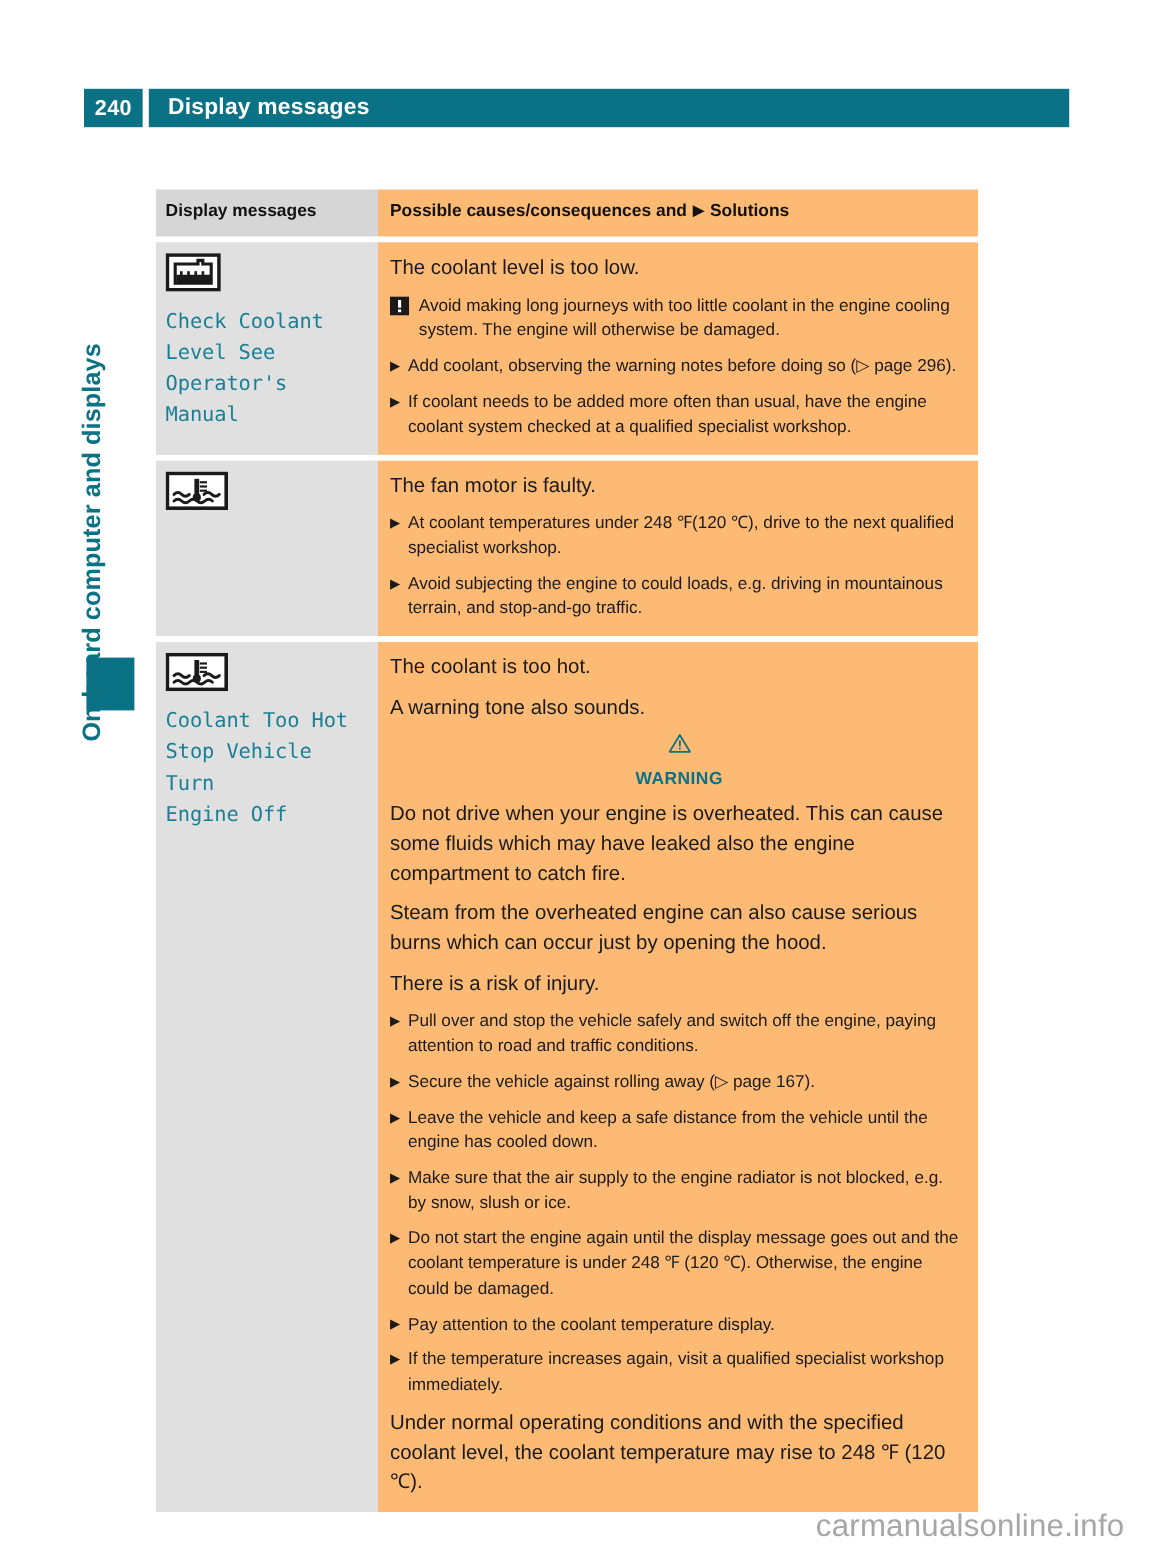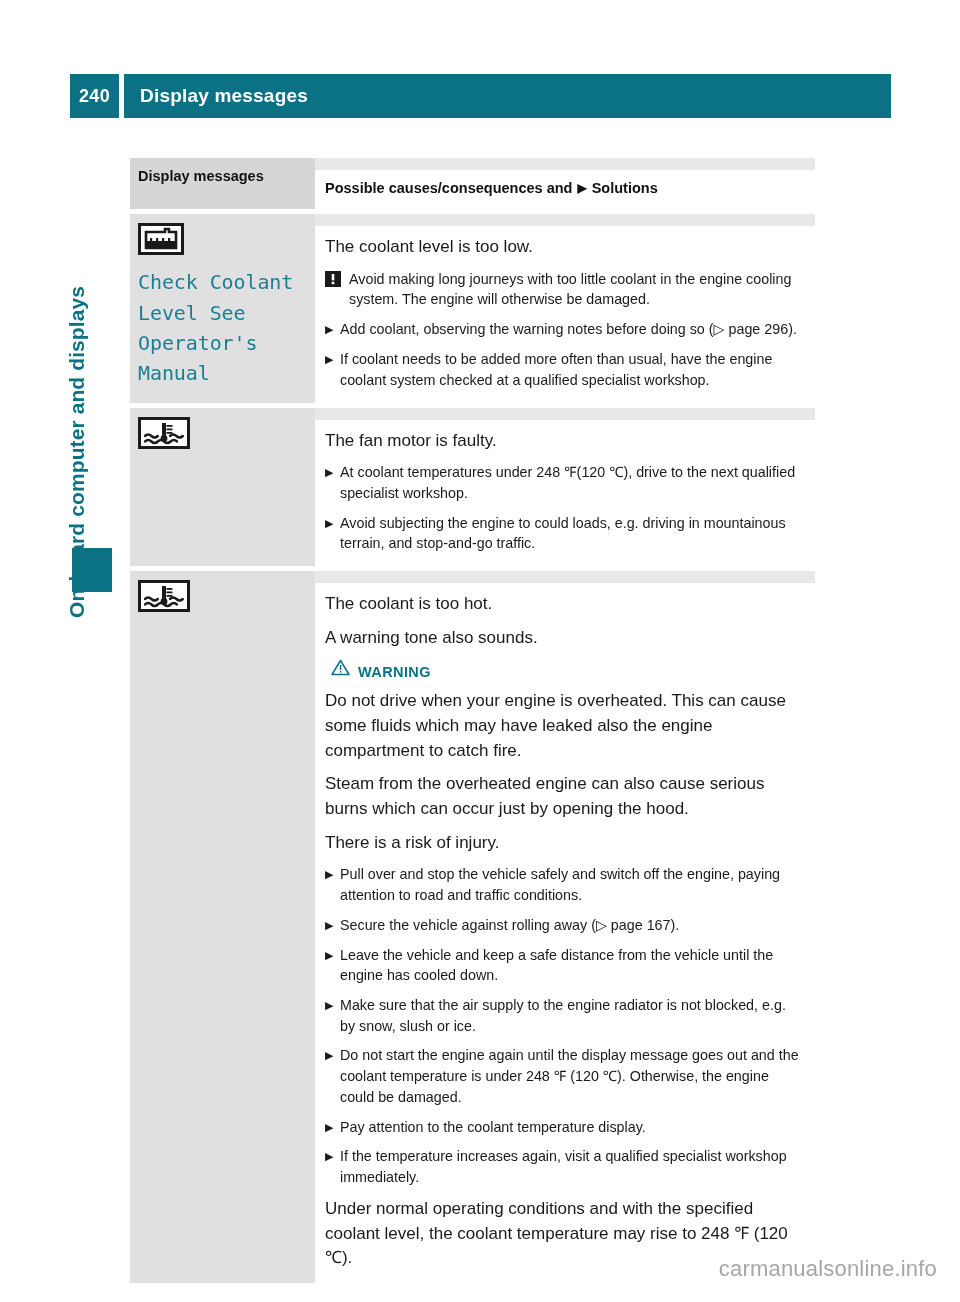--- a/index.html
+++ b/index.html
@@ -18,21 +18,21 @@
     height: 1302px;
     background: #ffffff;
   }
 
   
   .header {
     position: absolute;
     left: 70px;
     top: 74px;
     width: 821px;
-    height: 44px;
+    height: 32px;
     display: flex;
     align-items: stretch;
   }
   .header-pagenum {
     width: 49px;
     background: #0b7285;
     color: #ffffff;
     font-size: 18px;
     font-weight: bold;
     display: flex;
@@ -118,41 +118,40 @@
     width: 185px;
     flex: 0 0 185px;
     background: #d6d6d6;
     padding: 9px 10px 12px 8px;
   }
   .col-left.body {
     background: #e0e0e0;
   }
   .col-right {
     flex: 1;
-    background: #ffffff;
+    background: #fdba74;
     padding: 9px 14px 12px 10px;
-    margin-top: 12px;
   }
   .hdr-text {
     font-size: 14.5px;
     font-weight: bold;
     color: #111111;
     line-height: 1.25;
   }
   .hdr-text .solbullet {
     display: inline-block;
     font-size: 12px;
     transform: translateY(-1px);
   }
 
   
   .msg-text {
     font-family: "DejaVu Sans Mono", monospace;
     color: #1a7f94;
-    font-size: 20px;
+    font-size: 17px;
     line-height: 1.52;
     margin-top: 8px;
     white-space: pre-line;
     letter-spacing: -0.1px;
   }
 
   
   .picto {
     display: block;
   }
@@ -192,42 +191,43 @@
   }
   .note-icon {
     flex: 0 0 24px;
     width: 24px;
     padding-top: 2px;
   }
   .note-body { flex: 1; }
 
   .warn-head {
     display: flex;
-    align-items: flex-end;
+    align-items: center;
     gap: 8px;
     margin: 4px 0 9px 6px;
+    flex-direction: column;
   }
   .warn-head-label {
     color: #0b7285;
     font-size: 14.5px;
     font-weight: bold;
     letter-spacing: .4px;
   }
 
   .row-gap { height: 5px; background: #ffffff; }
 
   
   .watermark {
     position: absolute;
     left: 0;
     top: 1256px;
     width: 937px;
     text-align: right;
     color: #a6a6a6;
-    font-size: 22px;
+    font-size: 26px;
     letter-spacing: .2px;
   }
 </style>
 </head>
 <body>
 
 <div class="page">
 
   <div class="side-label">
     <div class="side-label-text">On-board computer and displays</div>
@@ -348,20 +348,23 @@
             <rect x="24" y="6" width="4" height="14" fill="#1a1a1a"></rect>
             <circle cx="26" cy="21.5" r="3.4" fill="#1a1a1a"></circle>
             <rect x="28.5" y="8" width="6" height="1.8" fill="#1a1a1a"></rect>
             <rect x="28.5" y="11.5" width="6" height="1.8" fill="#1a1a1a"></rect>
             <rect x="28.5" y="15" width="6" height="1.8" fill="#1a1a1a"></rect>
             <path d="M7 19 q3.2 -3 6.4 0 t6.4 0" fill="none" stroke="#1a1a1a" stroke-width="2.4" stroke-linecap="round"></path>
             <path d="M32 19 q3.2 -3 6.4 0 t6.4 0" fill="none" stroke="#1a1a1a" stroke-width="2.4" stroke-linecap="round"></path>
             <path d="M7 24.5 q3.2 -3 6.4 0 t6.4 0 t6.4 0 t6.4 0 t6.4 0" fill="none" stroke="#1a1a1a" stroke-width="2.4" stroke-linecap="round"></path>
           </svg>
         </span>
+        <div class="msg-text">Coolant Too Hot
+Stop Vehicle Turn
+Engine Off</div>
       </div>
 
       <div class="col-right">
         <div class="para">The coolant is too hot.</div>
         <div class="para">A warning tone also sounds.</div>
 
         <div class="warn-head">
           <span>
             <svg width="19" height="17" viewBox="0 0 19 17">
               <path d="M9.5 1.5 L18 15.5 L1 15.5 Z" fill="none" stroke="#0b7285" stroke-width="1.5" stroke-linejoin="round"></path>

